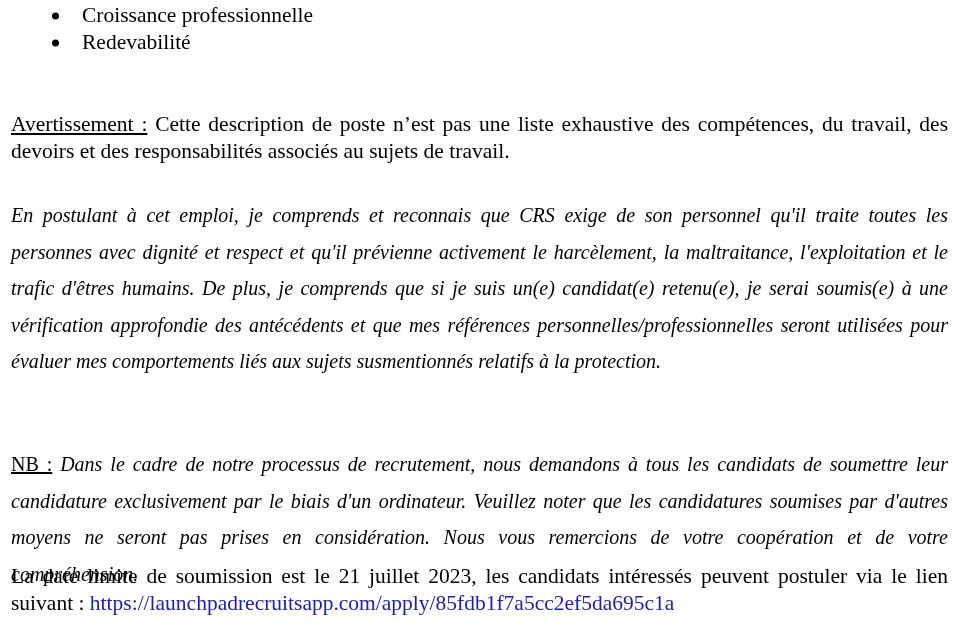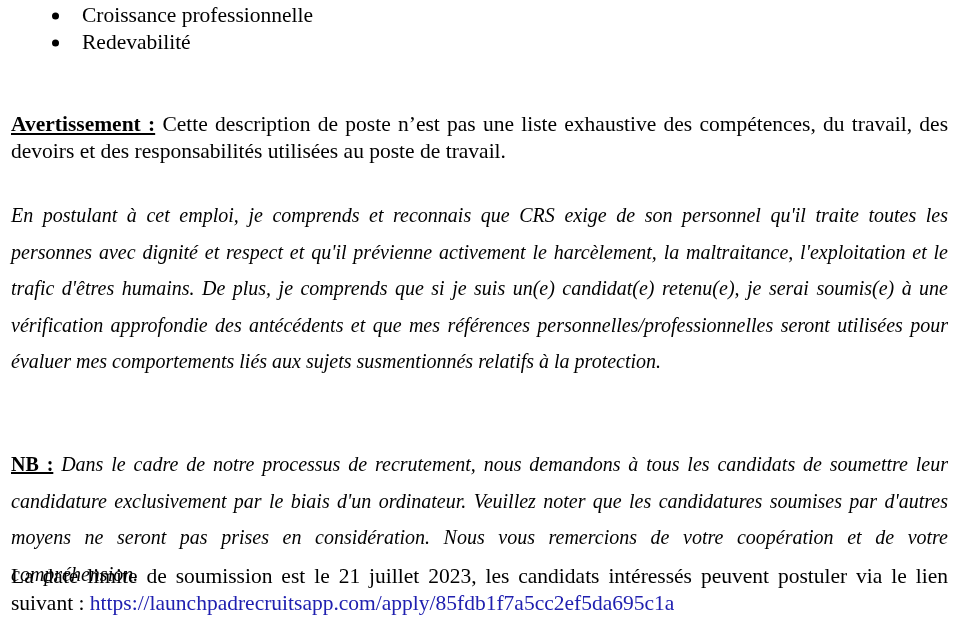--- a/index.html
+++ b/index.html
@@ -66,21 +66,21 @@
   .para.italic {
     font-style: italic;
     font-size: 20px;
     line-height: 36.5px;
   }
   .para.last-line-left {
     text-align-last: left;
   }
 
   .lead {
-    font-weight: bold;
+    font-weight: normal;
     text-decoration: underline;
     font-style: normal;
     margin-top: 48px;
   }
 
   .link {
     color: #2020b0;
     cursor: pointer;
   }
 
@@ -97,21 +97,21 @@
 
   <ul class="bullet-list">
     <li>
       <span class="bullet-dot"></span><span>Croissance professionnelle</span>
     </li>
     <li>
       <span class="bullet-dot"></span><span>Redevabilité</span>
     </li>
   </ul>
 
-  <p class="para upright last-line-left" id="p-avertissement"><span class="lead">Avertissement :</span><span> Cette description de poste n’est pas une liste exhaustive des compétences, du travail, des devoirs et des responsabilités utilisées au poste de travail.</span></p>
+  <p class="para upright last-line-left" id="p-avertissement"><span class="lead">Avertissement :</span><span> Cette description de poste n’est pas une liste exhaustive des compétences, du travail, des devoirs et des responsabilités associés au sujets de travail.</span></p>
 
   <p class="para italic last-line-left" id="p-postulant"><span>En postulant à cet emploi, je comprends et reconnais que CRS exige de son personnel qu'il traite toutes les personnes avec dignité et respect et qu'il prévienne activement le harcèlement, la maltraitance, l'exploitation et le trafic d'êtres humains. De plus, je comprends que si je suis un(e) candidat(e) retenu(e), je serai soumis(e) à une vérification approfondie des antécédents et que mes références personnelles/professionnelles seront utilisées pour évaluer mes comportements liés aux sujets susmentionnés relatifs à la protection.</span></p>
 
   <p class="para italic last-line-left" id="p-nb"><span class="lead">NB :</span><span> Dans le cadre de notre processus de recrutement, nous demandons à tous les candidats de soumettre leur candidature exclusivement par le biais d'un ordinateur. Veuillez noter que les candidatures soumises par d'autres moyens ne seront pas prises en considération. Nous vous remercions de votre coopération et de votre compréhension.</span></p>
 
   <p class="para upright last-line-left" id="p-deadline"><span>La date limite de soumission est le 21 juillet 2023, les candidats intéressés peuvent postuler via le lien suivant : </span><span class="link">https://launchpadrecruitsapp.com/apply/85fdb1f7a5cc2ef5da695c1a</span></p>
 
 </div>
 
 </body></html>

